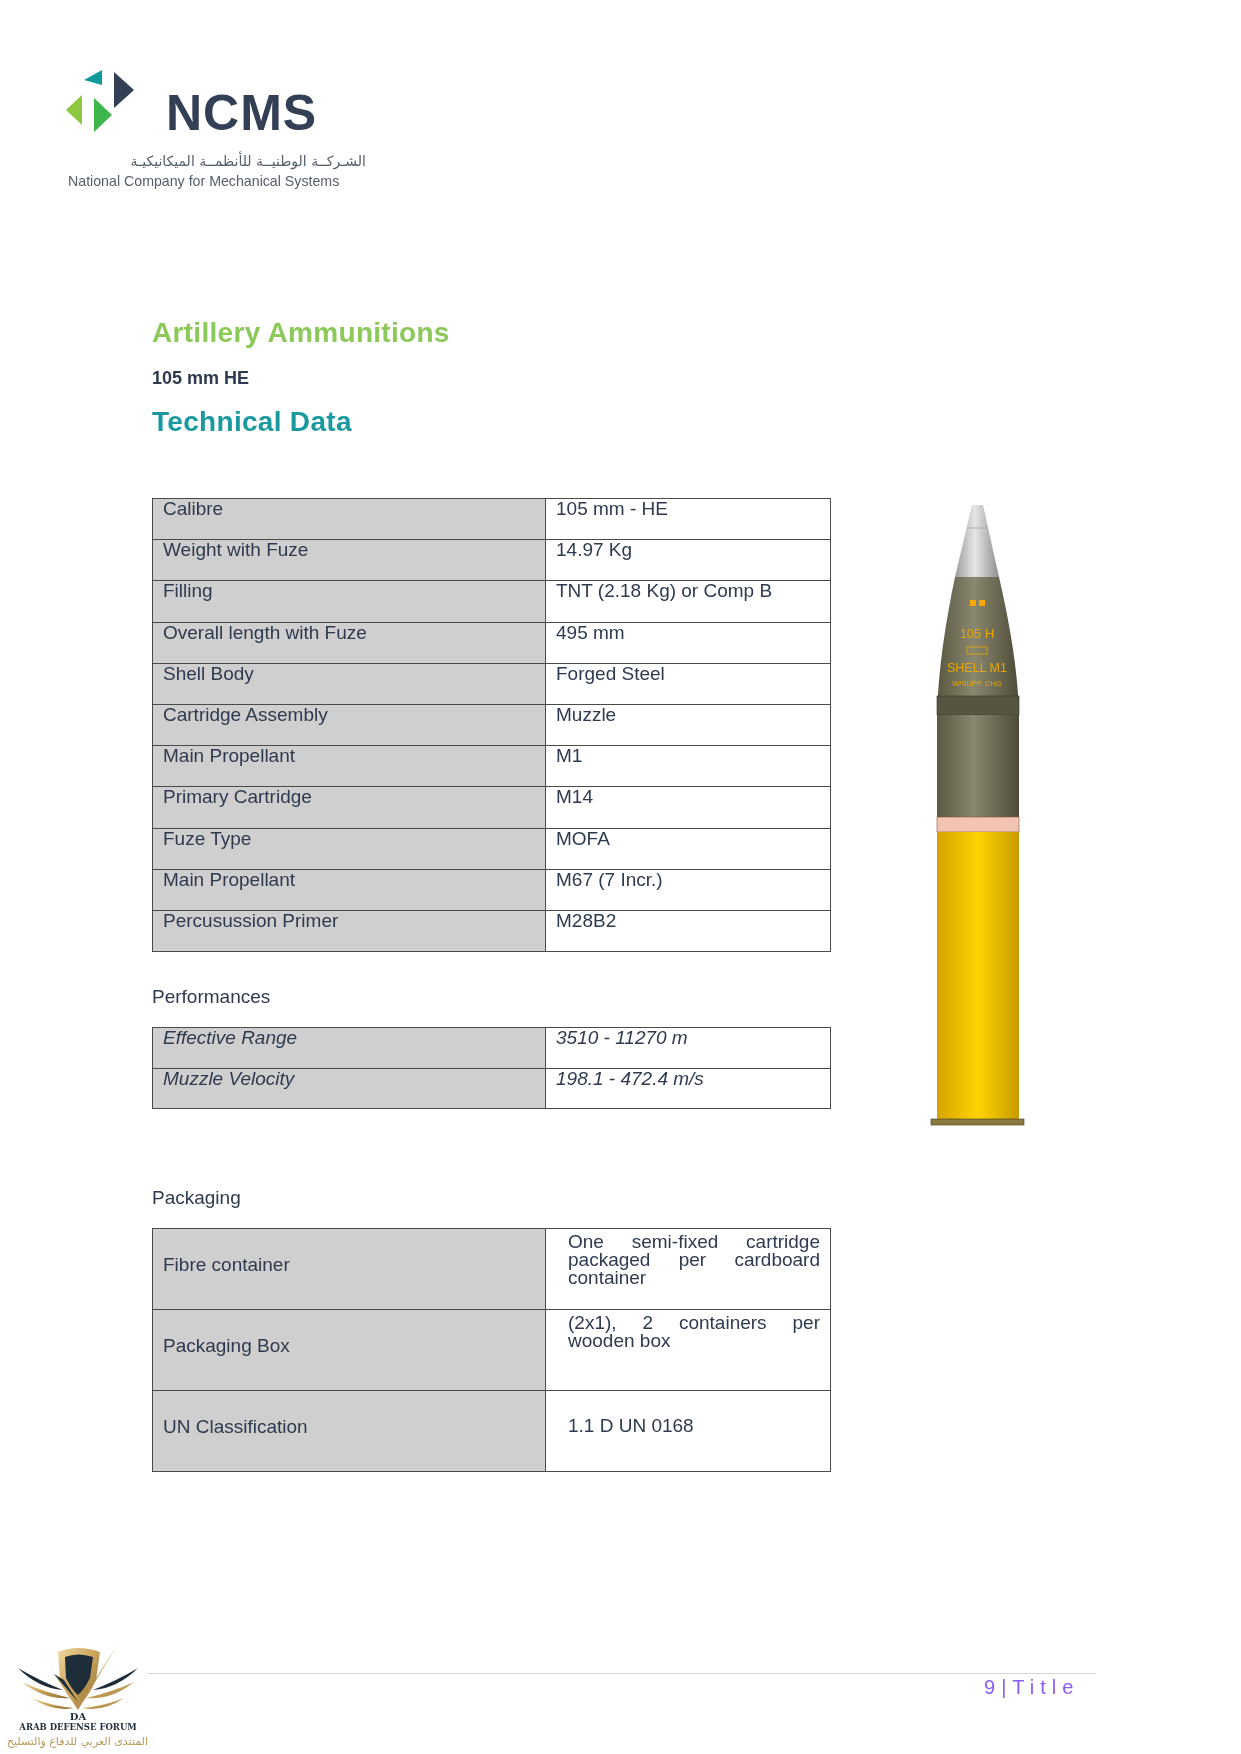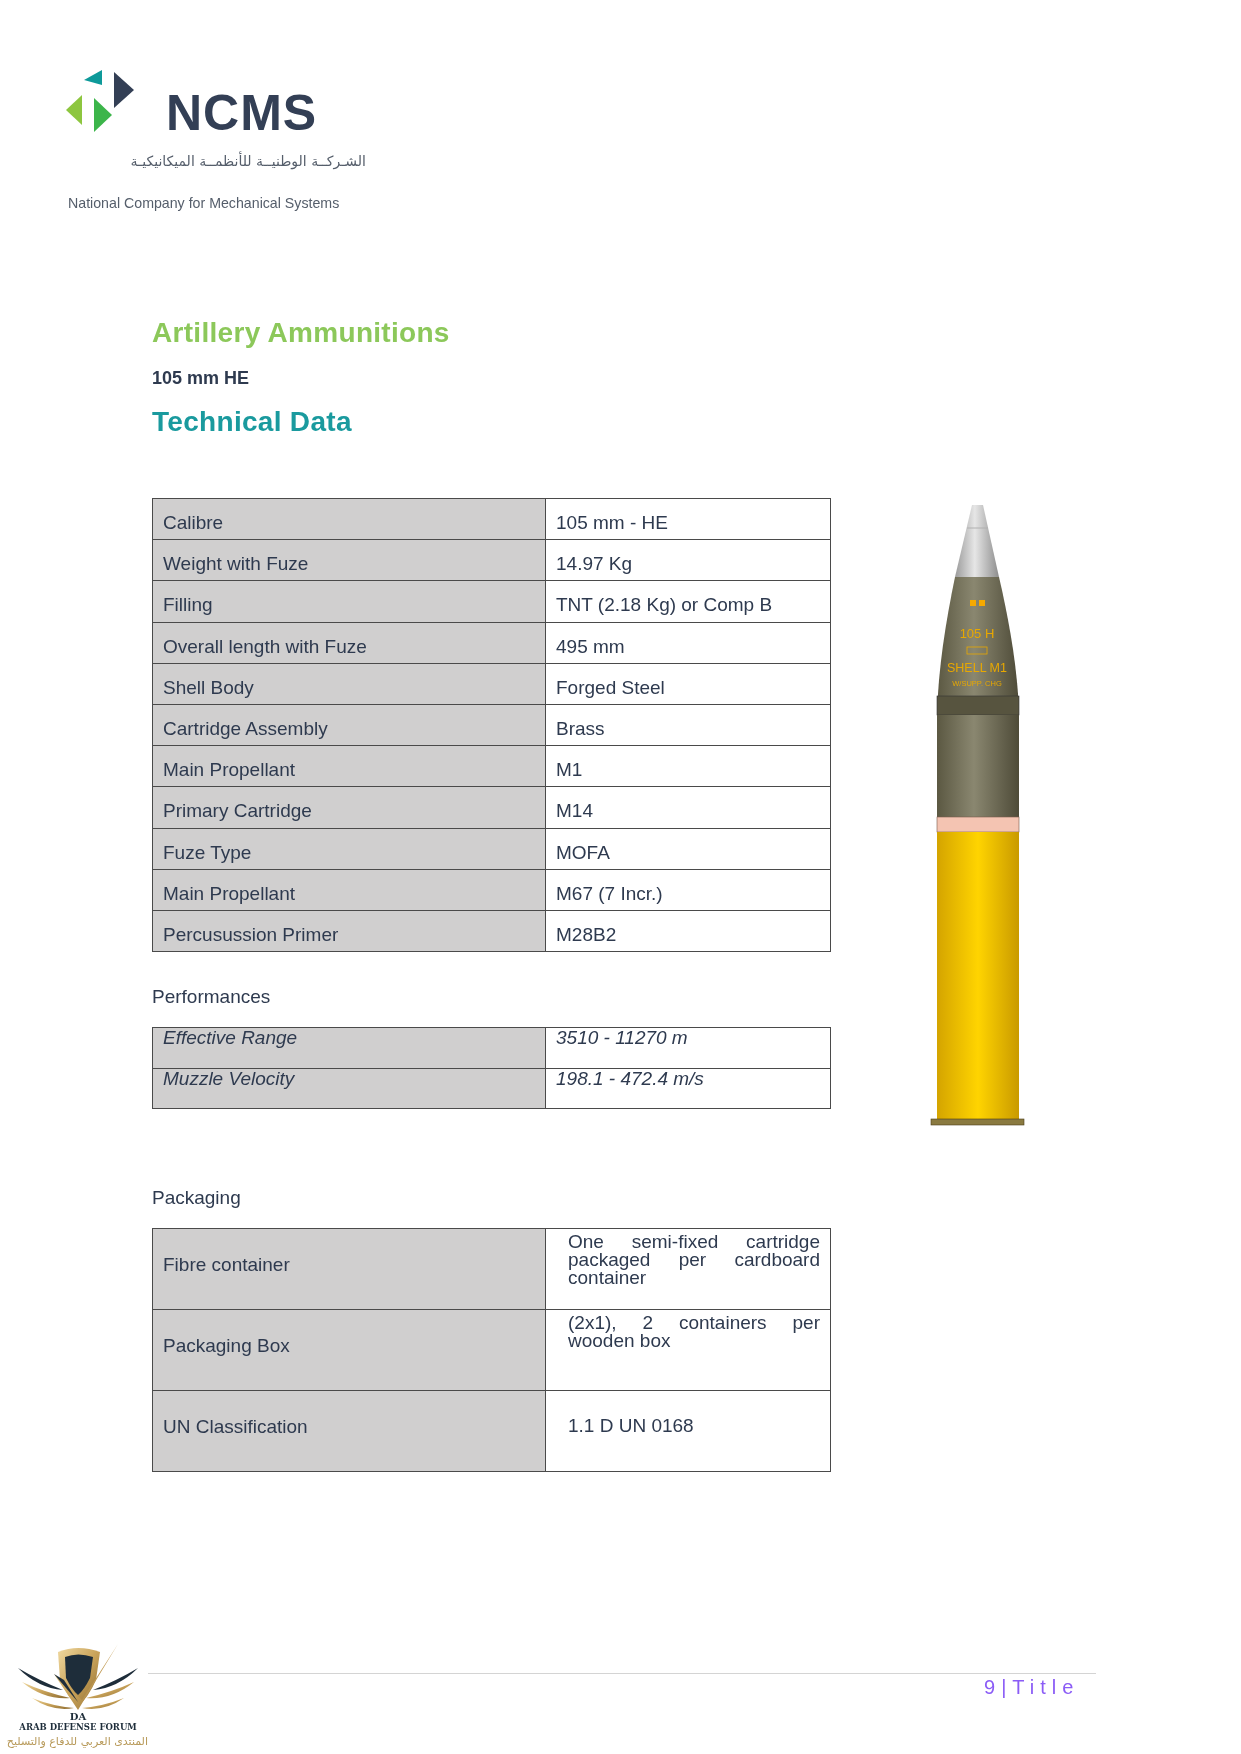--- a/index.html
+++ b/index.html
@@ -8,41 +8,41 @@
   .abs { position: absolute; }
 
   
   #logo { left: 66px; top: 70px; width: 310px; height: 125px; }
   #logo svg { position: absolute; left: 0; top: 0; }
   .logo-word { position: absolute; left: 100px; top: 18px; font-family: "Liberation Sans", sans-serif;
                font-weight: bold; font-size: 50px; letter-spacing: 1px; color: #333f55; line-height: 1; }
   .logo-ar { position: absolute; left: 2px; top: 84px; width: 298px; text-align: justify; font-size: 14px;
              color: #555e6b; line-height: 1; direction: rtl; white-space: nowrap; letter-spacing: 1px; }
   .logo-en { position: absolute; left: 2px; top: 104px; font-family: "Liberation Sans", sans-serif;
-             font-size: 14.2px; color: #555e6b; line-height: 1; white-space: nowrap; margin-top: 22px; }
+             font-size: 14.2px; color: #555e6b; line-height: 1; white-space: nowrap; }
 
   
   .h-green { left: 152px; top: 317px; font-family: "Liberation Sans", sans-serif; font-weight: bold;
              font-size: 28px; color: #8cc85a; white-space: nowrap; letter-spacing: 0.3px; }
   .h-sub { left: 152px; top: 368px; font-family: "Liberation Sans", sans-serif; font-size: 18px;
            color: #2e3a4f; white-space: nowrap; font-weight: 600; }
   .h-teal { left: 152px; top: 406px; font-family: "Liberation Sans", sans-serif; font-weight: bold;
             font-size: 28px; color: #1a9a9e; white-space: nowrap; letter-spacing: 0.3px; }
   .sec-label { left: 152px; font-family: "Liberation Sans", sans-serif; font-size: 19px; color: #2e3a4f;
                white-space: nowrap; text-align: right; }
 
   
   table.spec { position: absolute; left: 152px; width: 679px; border-collapse: collapse; table-layout: fixed;
                font-family: "Liberation Sans", sans-serif; }
   table.spec td { border: 1.5px solid #4a4a4a; padding: 0 10px; vertical-align: top; font-size: 19px;
                   color: #2e3a4f; line-height: 1; }
   table.spec td.k { background: #d0cfcf; width: 372px; }
   table.spec td.v { background: #ffffff; }
   table.tech tr { height: 41.2px; }
-  table.tech td { padding-top: 14px; }
+  table.tech td { padding-top: 0px; }
   table.perf tr { height: 40.5px; }
   table.pack tr { height: 81px; }
   table.pack td.k { vertical-align: middle; padding-bottom: 10px; }
   table.pack td.v { text-align: justify; text-align-last: left; padding-top: 4px; padding-right: 10px; line-height: 0.95; padding-left: 22px; }
   table.pack td.v.single { vertical-align: middle; padding-bottom: 10px; padding-top: 0; margin-left: 25px; }
 
   
   #shell { left: 925px; top: 500px; width: 110px; height: 630px; }
 
   
@@ -91,21 +91,21 @@
     <tr>
         <td class="k">Overall length with Fuze</td>
         <td class="v">495 mm</td>
       </tr>
     <tr>
         <td class="k">Shell Body</td>
         <td class="v">Forged Steel</td>
       </tr>
     <tr>
         <td class="k">Cartridge Assembly</td>
-        <td class="v">Brass</td>
+        <td class="v">Muzzle</td>
       </tr>
     <tr>
         <td class="k">Main Propellant</td>
         <td class="v">M1</td>
       </tr>
     <tr>
         <td class="k">Primary Cartridge</td>
         <td class="v">M14</td>
       </tr>
     <tr>

